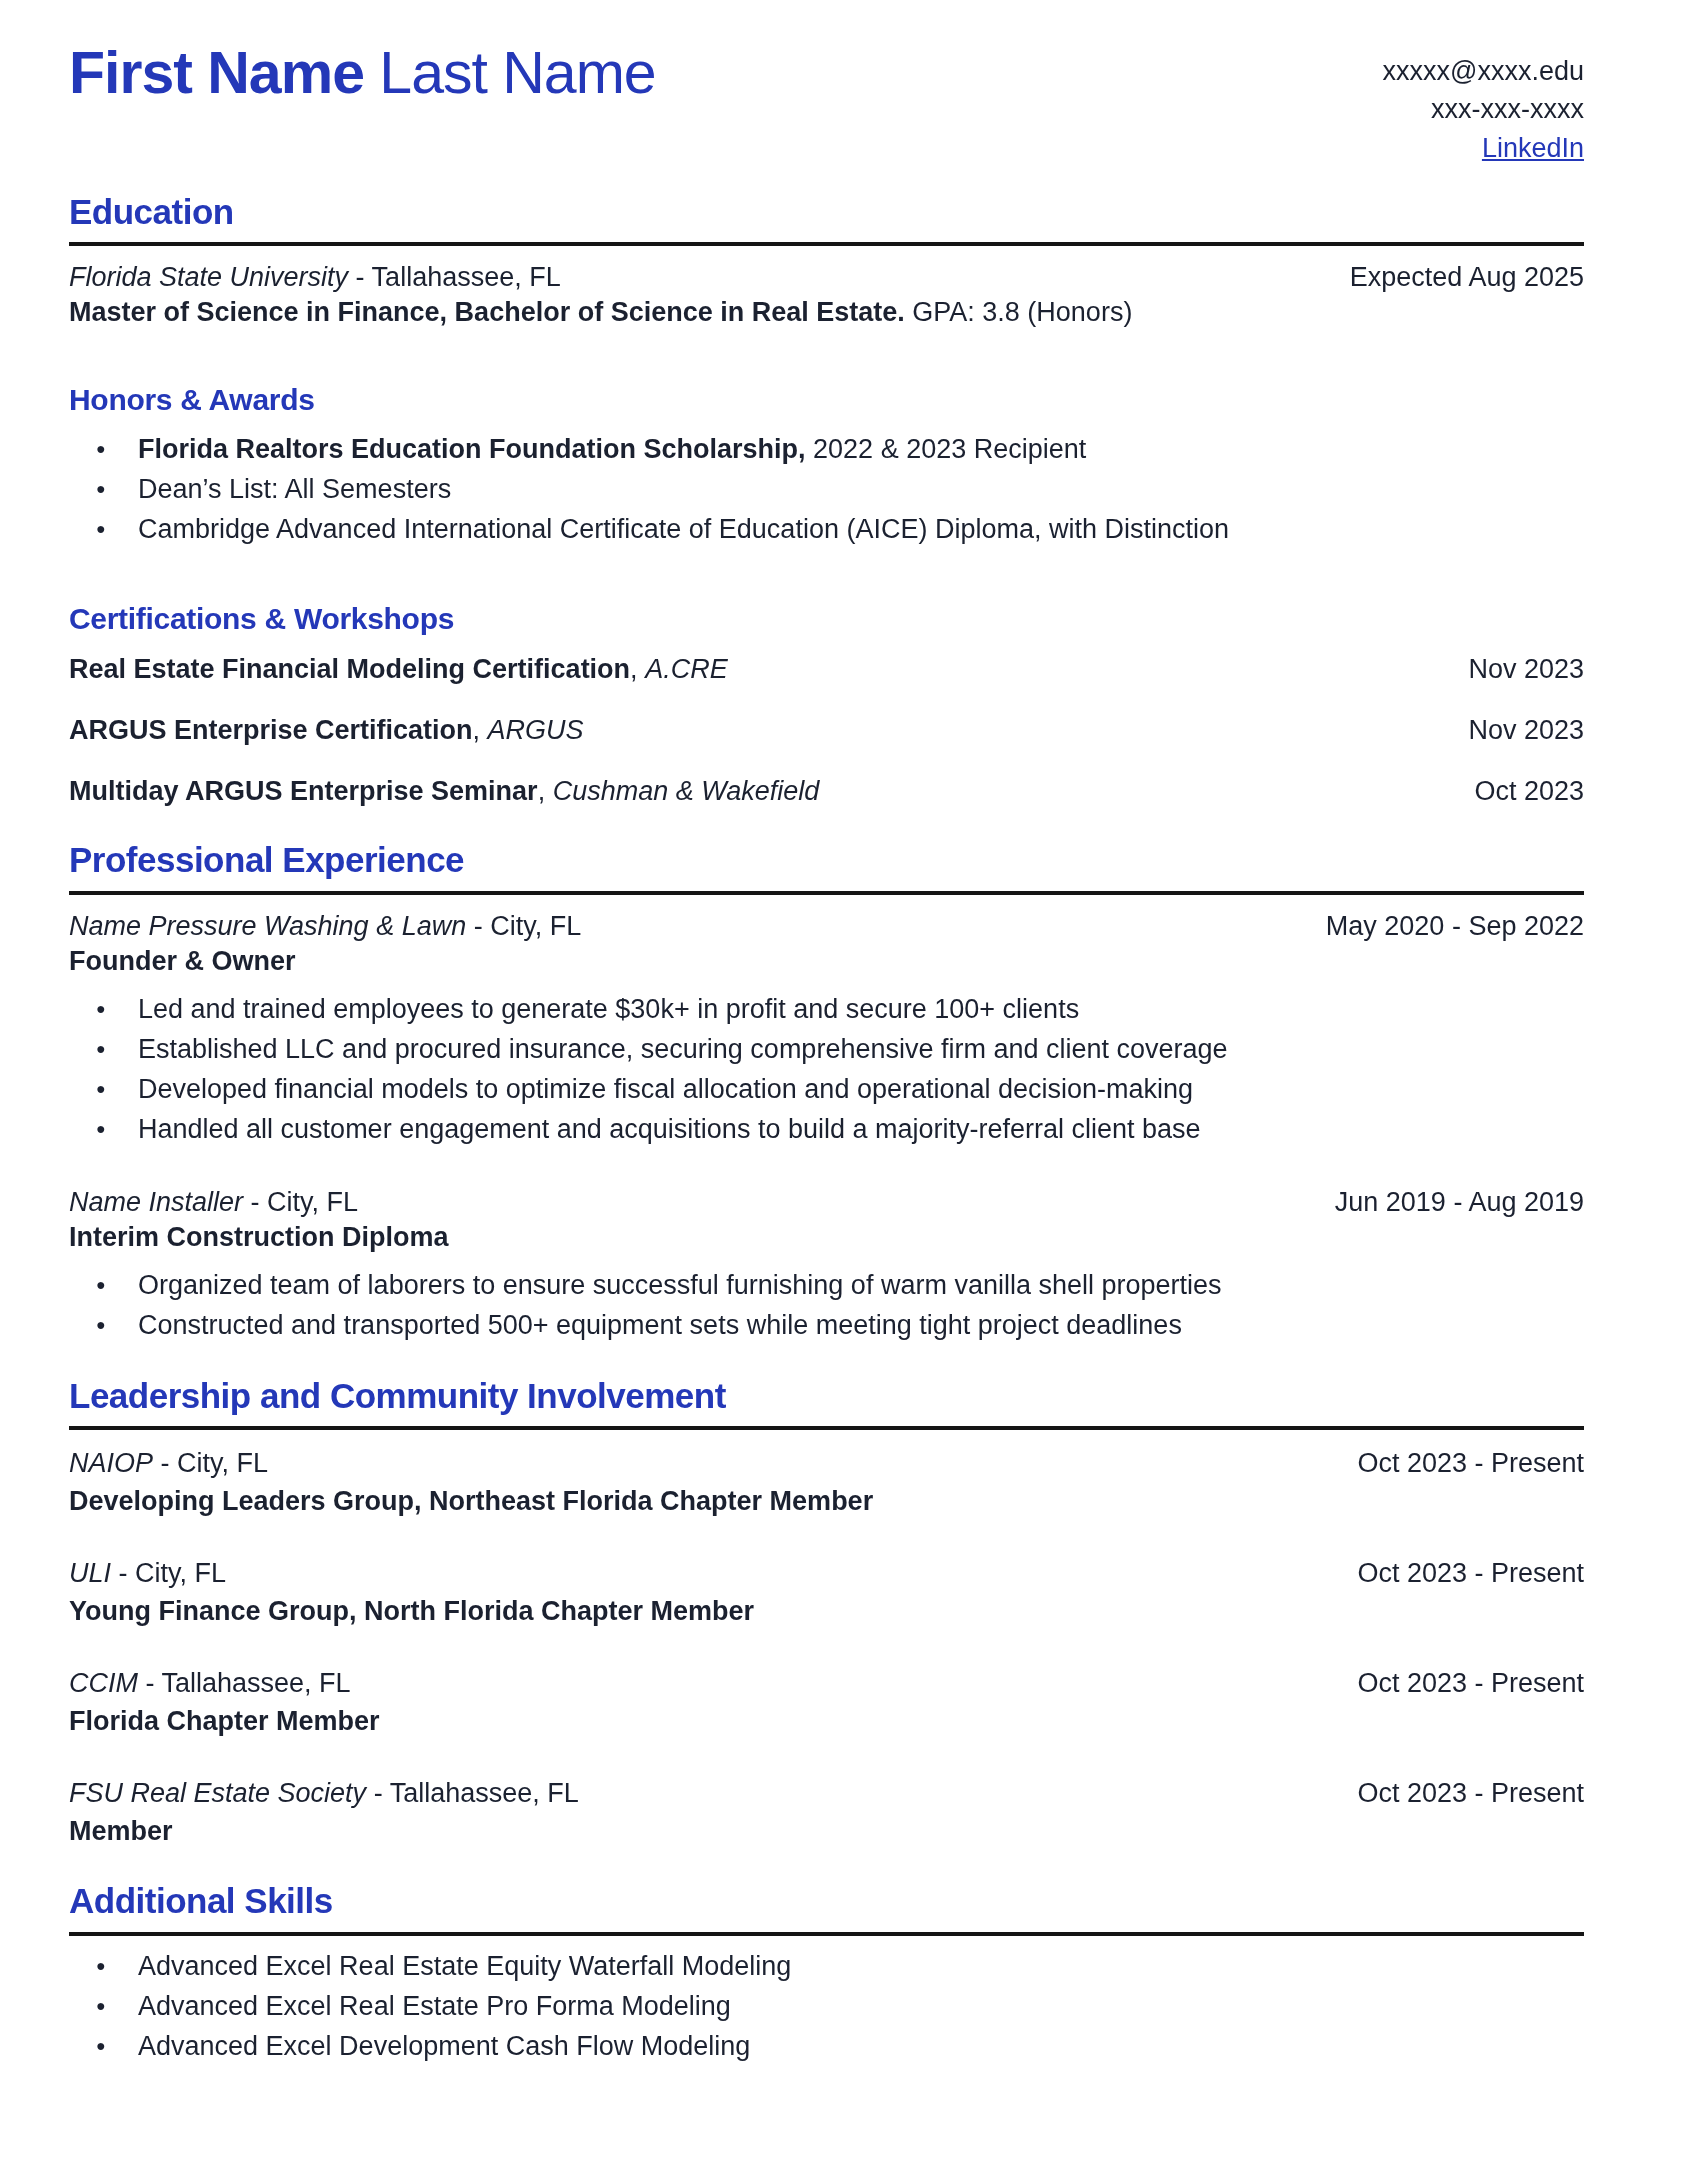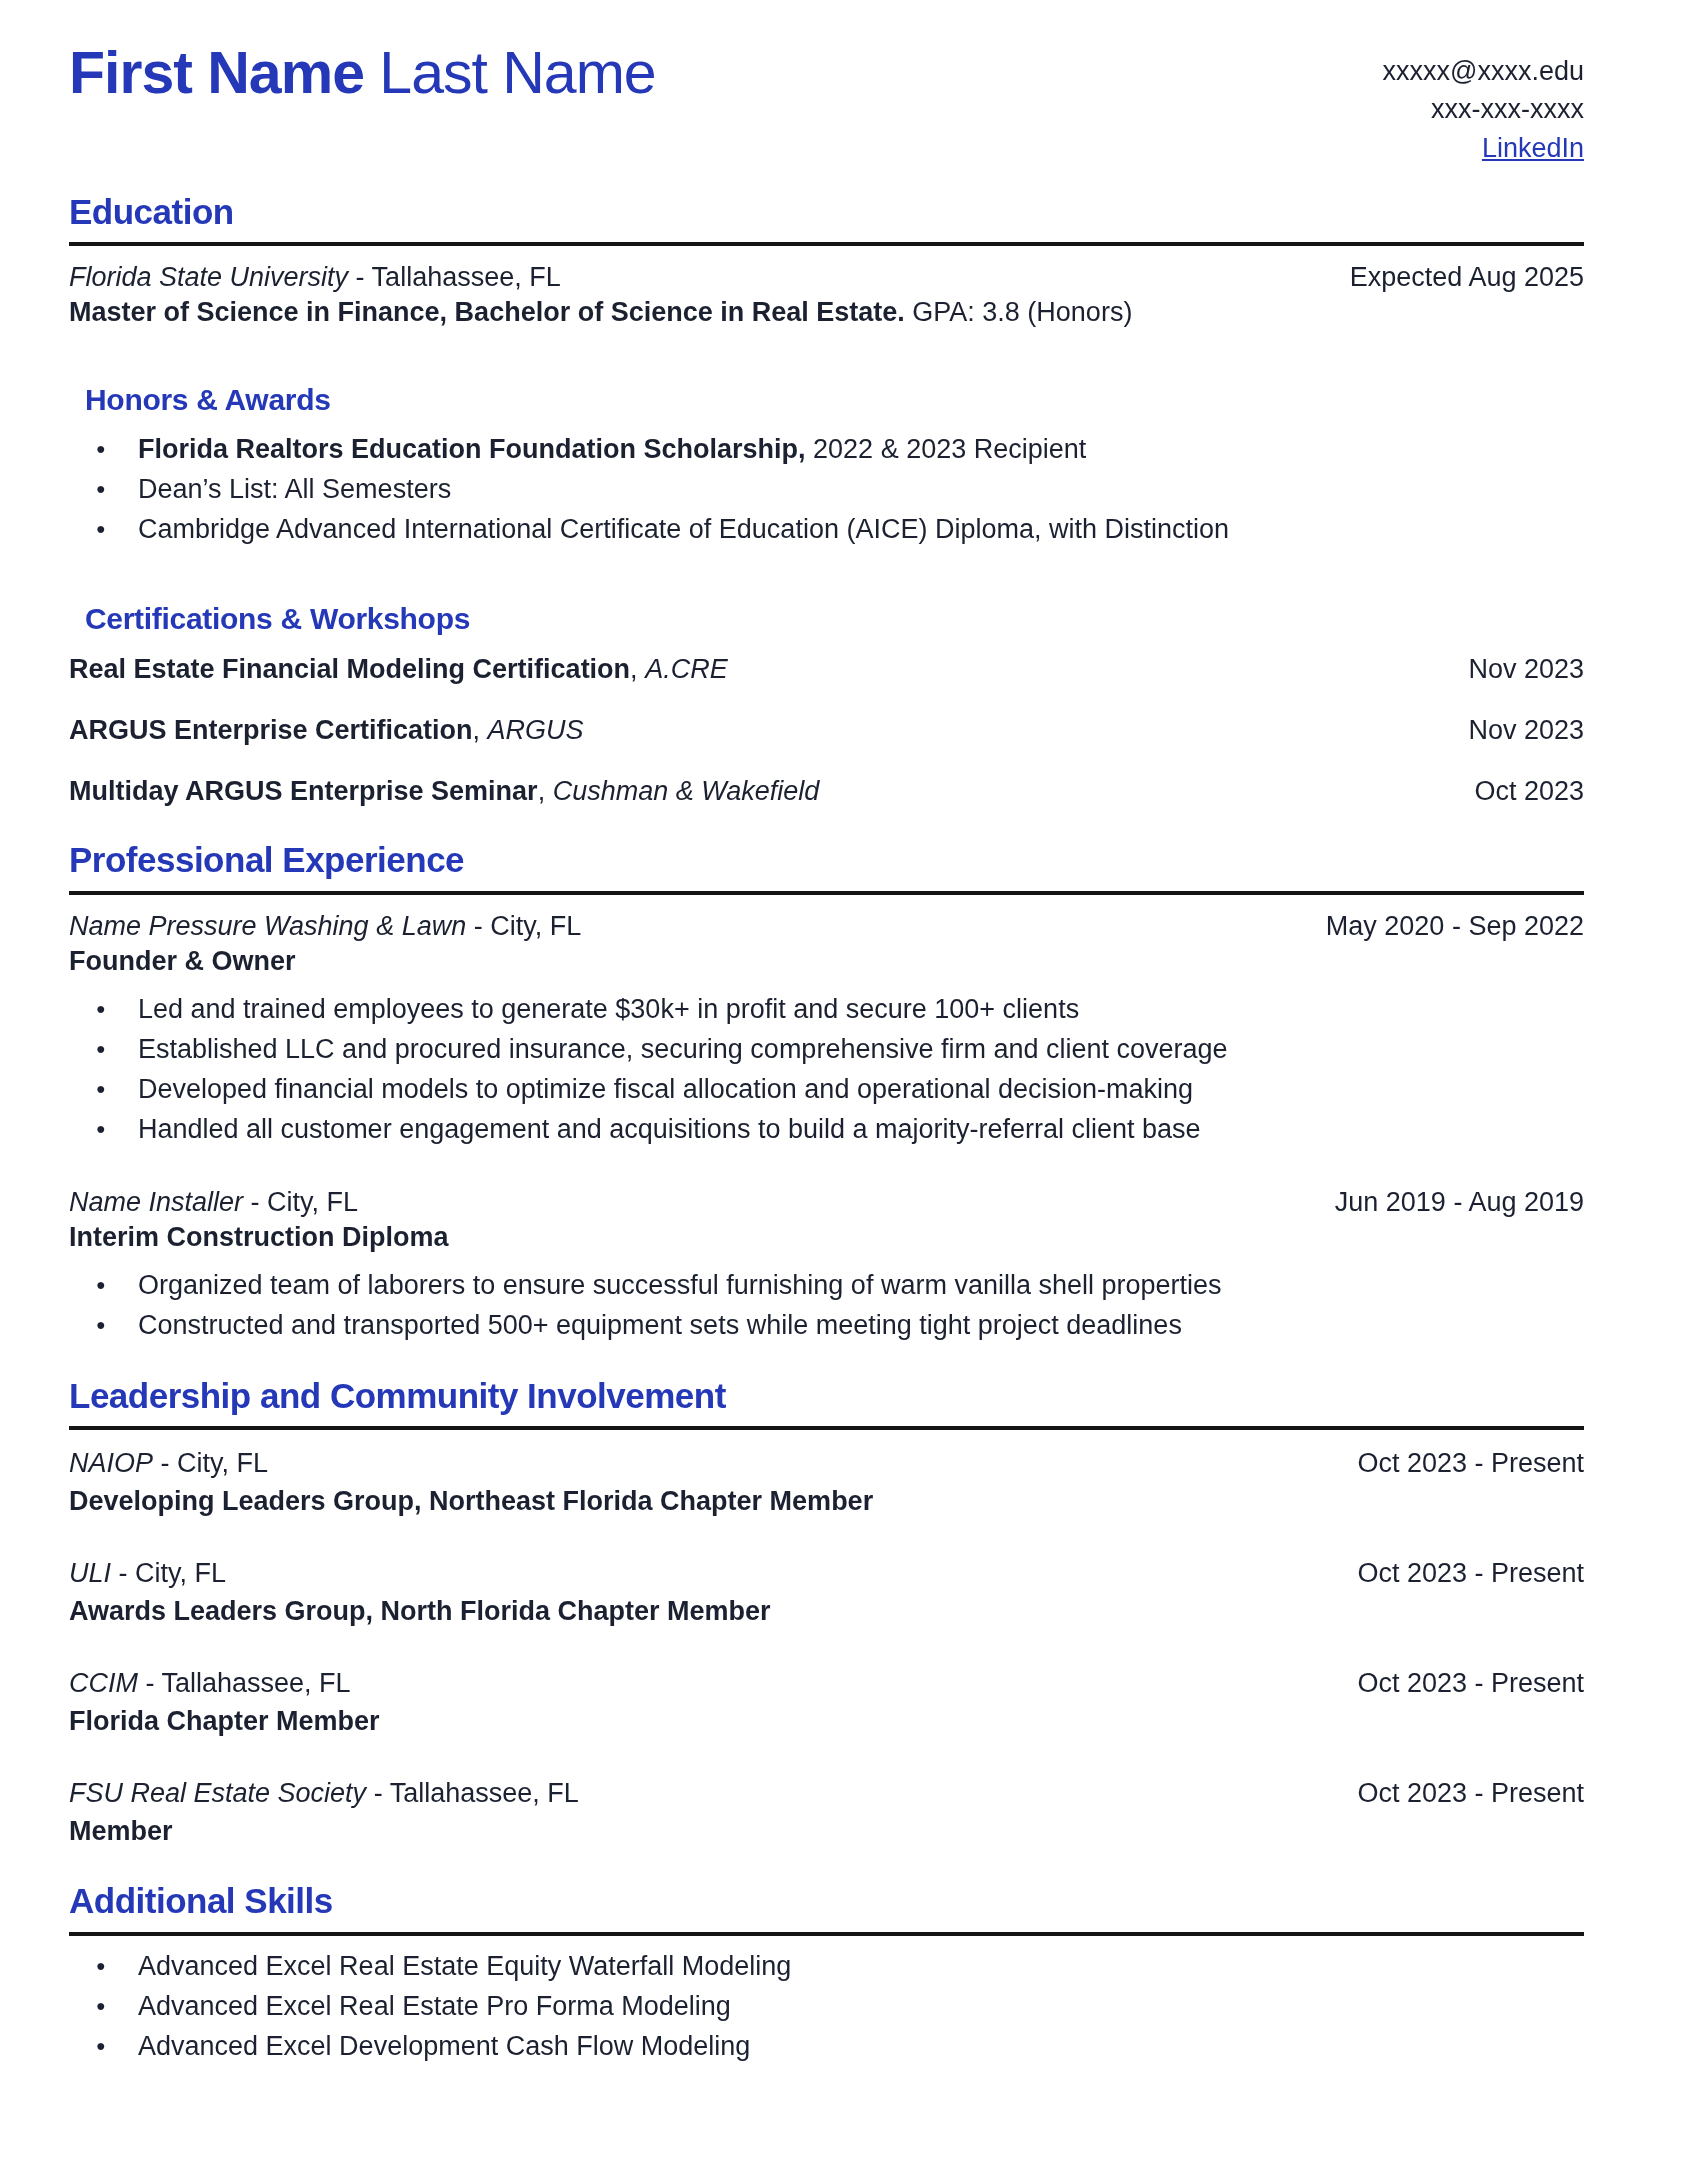--- a/index.html
+++ b/index.html
@@ -25,21 +25,21 @@
   .contact .link{color:var(--accent);text-decoration:underline;cursor:pointer;}
 
   
   .section{margin-top:28px;}
   .section.first{margin-top:22px;}
   .section-title{
     font-size:35px;font-weight:700;color:var(--accent);
     letter-spacing:-0.5px;margin:0;padding-bottom:8px;
     border-bottom:4px solid var(--rule);
   }
-  .sub-title{font-size:30px;font-weight:700;color:var(--accent);letter-spacing:-0.3px;margin:50px 0 10px 16px;}
+  .sub-title{font-size:30px;font-weight:700;color:var(--accent);letter-spacing:-0.3px;margin:50px 0 10px 0;}
 
   .row{display:flex;justify-content:space-between;align-items:baseline;}
   .row .date{white-space:nowrap;padding-left:30px;}
   .it{font-style:italic;}
   .b{font-weight:700;}
 
   .entry-line{line-height:35px;}
   .after-rule{margin-top:14px;}
 
   ul.bullets{list-style:none;margin:10px 0 0 0;padding:0;}
@@ -163,21 +163,21 @@
       <div class="b">Developing Leaders Group, Northeast Florida Chapter Member</div>
     </div>
 
     <div class="lead-item">
       <div class="row">
         <div>
           <span class="it">ULI</span><span> - City, FL</span>
         </div>
         <div class="date">Oct 2023 - Present</div>
       </div>
-      <div class="b">Awards Leaders Group, North Florida Chapter Member</div>
+      <div class="b">Young Finance Group, North Florida Chapter Member</div>
     </div>
 
     <div class="lead-item">
       <div class="row">
         <div>
           <span class="it">CCIM</span><span> - Tallahassee, FL</span>
         </div>
         <div class="date">Oct 2023 - Present</div>
       </div>
       <div class="b">Florida Chapter Member</div>

